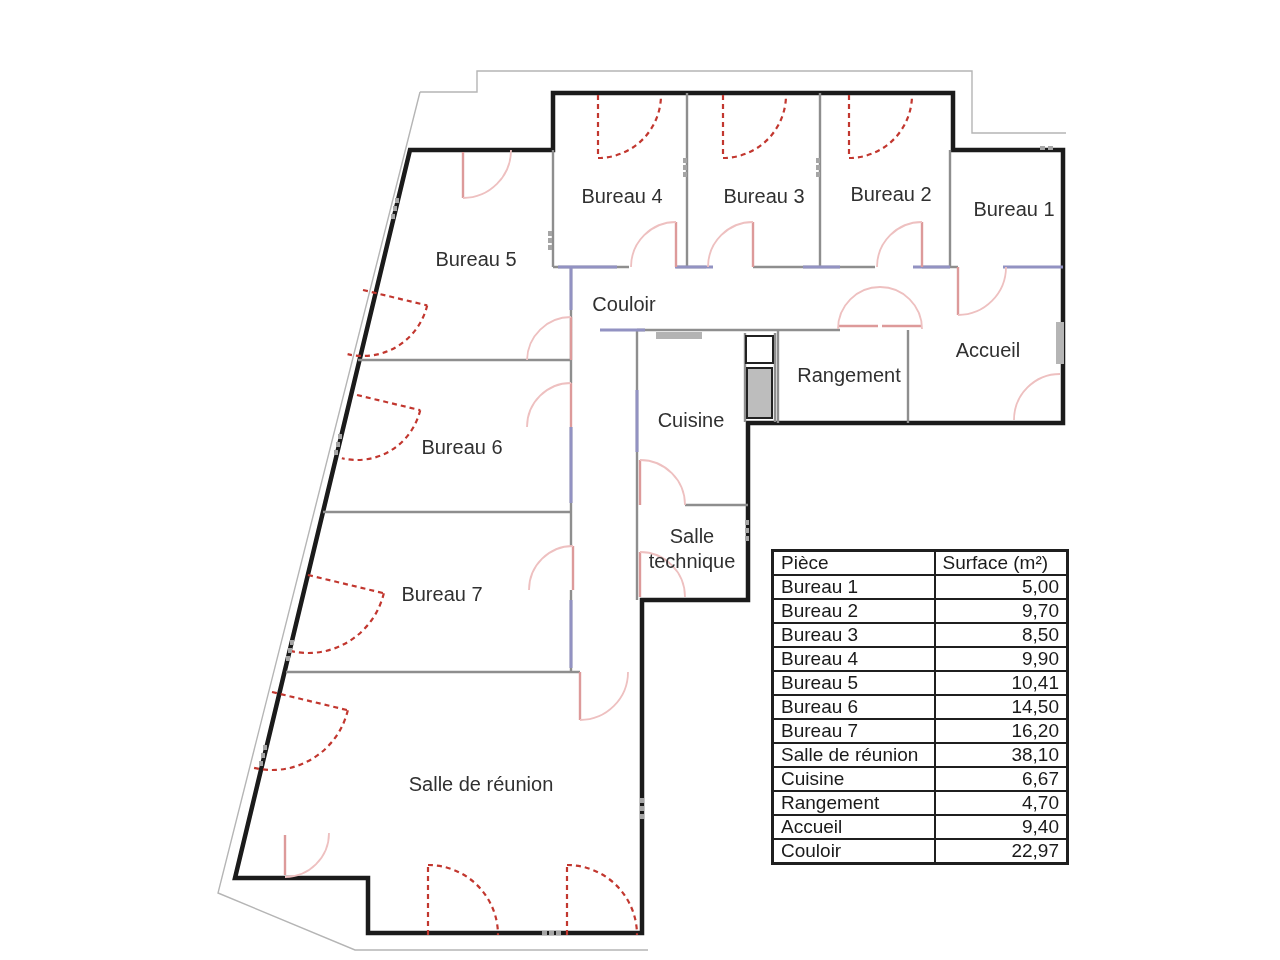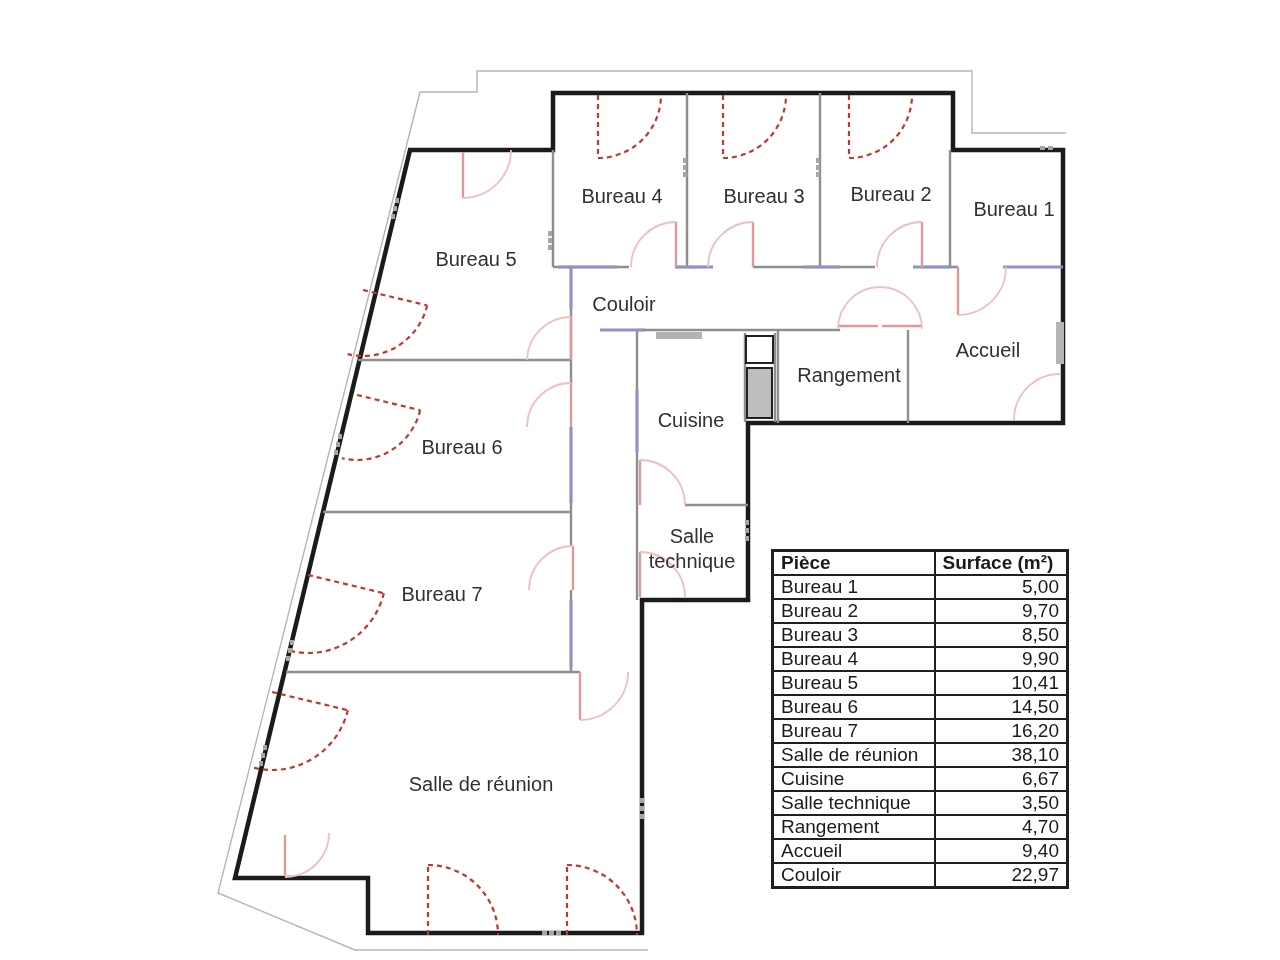--- a/index.html
+++ b/index.html
@@ -16,21 +16,21 @@
   .bd{fill:none;stroke:#b5b5b5;stroke-width:1.4;}             
   .hw{fill:#a5a5a5;stroke:none;}                              
   .rl{fill:#303030;font-size:20px;text-anchor:middle;
       font-family:"Liberation Sans",sans-serif;}
   
   #surface-table-wrap{position:absolute;left:771px;top:549px;width:295px;}
   table.surface{border-collapse:collapse;width:100%;table-layout:fixed;
       border:3px solid #1f1f1f;font-size:19px;color:#1a1a1a;}
   table.surface td,table.surface th{border:2px solid #1f1f1f;height:21.6px;
       padding:0 7px;overflow:hidden;white-space:nowrap;}
-  table.surface th{text-align:left;font-weight:bold;}
+  table.surface th{text-align:left;font-weight:normal;}
   td.num{text-align:right;border-radius:9px;}
   col.c-piece{width:162px;} col.c-surf{width:133px;}
 </style>
 </head>
 <body>
 
 <svg id="plan" width="1280" height="960" viewBox="0 0 1280 960">
 
   <g>
     <path class="bd" d="M420,92 H477 V71 H972 V133 H1066"></path>
@@ -222,24 +222,20 @@
       </tr>
       <tr>
         <td>Salle de réunion</td>
         <td class="num">38,10</td>
       </tr>
       <tr>
         <td>Cuisine</td>
         <td class="num">6,67</td>
       </tr>
       <tr>
-        <td>Salle technique</td>
-        <td class="num">3,50</td>
-      </tr>
-      <tr>
         <td>Rangement</td>
         <td class="num">4,70</td>
       </tr>
       <tr>
         <td>Accueil</td>
         <td class="num">9,40</td>
       </tr>
       <tr>
         <td>Couloir</td>
         <td class="num">22,97</td>

